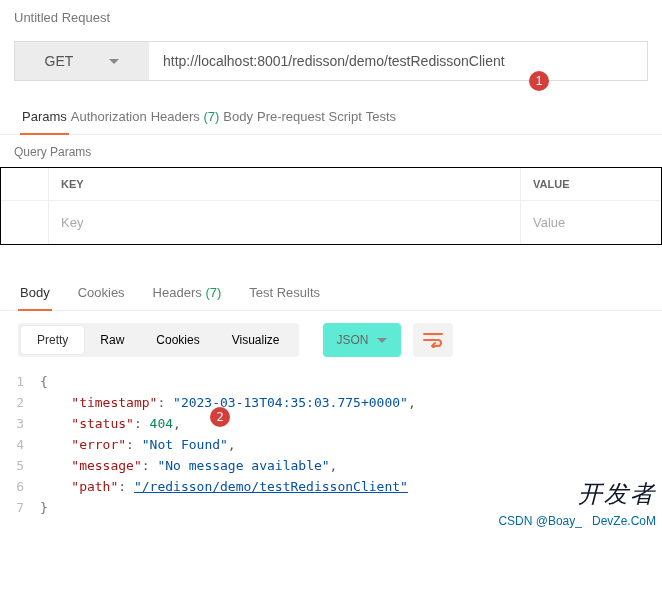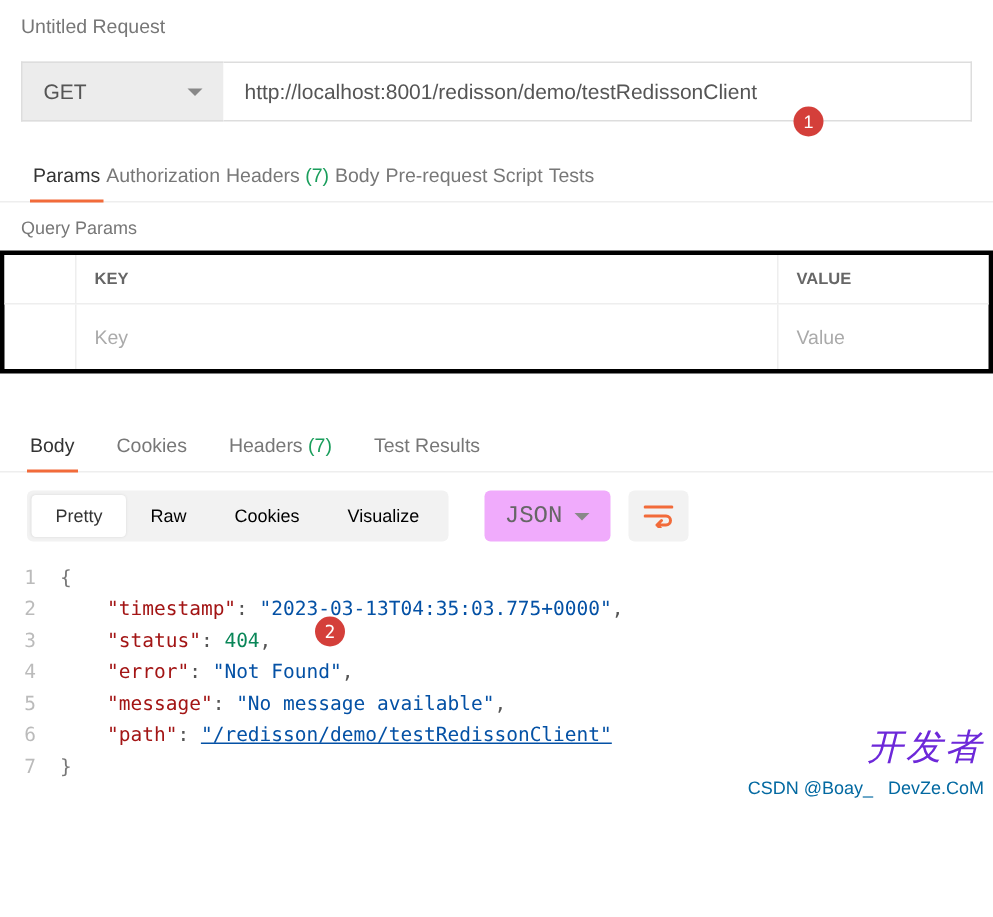--- a/index.html
+++ b/index.html
@@ -1,63 +1,63 @@
 <!DOCTYPE html>
 <html><head>
   <meta charset="utf-8">
   <style>
     * { box-sizing: border-box; margin: 0; padding: 0; }
     body { font-family: -apple-system, BlinkMacSystemFont, "Segoe UI", Arial, sans-serif; font-size: 13px; color: #666; background: #fff; width: 662px; }
     .title-bar { padding: 10px 14px 8px; color: #777; font-size: 13px; }
     .request-row { display: flex; margin: 8px 14px 18px; }
-    .method-dd { background: #ececec; border: 1px solid #ddd; border-right: none; width: 135px; display: flex; align-items: center; justify-content: space-between; padding: 0 14px; height: 40px; color: #555; font-size: 14px; cursor: pointer; gap: 36px; }
+    .method-dd { background: #ececec; border: 1px solid #ddd; border-right: none; width: 135px; display: flex; align-items: center; justify-content: center; padding: 0 14px; height: 40px; color: #555; font-size: 14px; cursor: pointer; gap: 36px; }
     .caret-down { width: 0; height: 0; border-left: 5px solid transparent; border-right: 5px solid transparent; border-top: 5px solid #888; }
     .url-wrap { flex: 1; position: relative; display: flex; }
     .input-el { flex:1; border: 1px solid #ddd; border-left: none; height: 40px; padding: 0 14px; font-size: 14px; color: #555; outline: none; width: 100%; }
     .badge { position: absolute; width: 20px; height: 20px; background: #d43f3a; color: #fff; border-radius: 50%; font-size: 12px; display: flex; align-items: center; justify-content: center; font-weight: 500; }
     .badge-1 { left: 380px; top: 30px; }
     .tabs-req { display: flex; padding: 0 20px; border-bottom: 1px solid #eee; position: relative; }
     .tab { padding: 10px 2px; color: #777; font-size: 13px; cursor: pointer; position: relative; }
     .tab.active { color: #333; }
     .tab.active::after { content: ""; position: absolute; bottom: -1px; left: 0; right: 0; height: 2px; background: #f26b3a; }
     .tab .count { color: #1a9e5c; }
     .query-hdr { padding: 10px 14px 8px; color: #777; font-size: 12px; }
-    .table-wrap { border: 3px solid #000000; margin: 0 0 30px 0; }
+    .table-wrap { border: 1px solid #000000; margin: 0 0 30px 0; }
     .table-head { display: flex; background: #fff; border-bottom: 1px solid #eee; }
     .th-check { width: 48px; border-right: 1px solid #eee; }
     .th-key { flex: 1; padding: 10px 12px; color: #666; font-weight: 600; font-size: 11px; border-right: 1px solid #eee; }
     .th-val { width: 140px; padding: 10px 12px; color: #666; font-weight: 600; font-size: 11px; }
     .table-row { display: flex; }
     .td-check { width: 48px; border-right: 1px solid #eee; padding: 14px 0; }
     .td-key { flex: 1; padding: 14px 12px; color: #aaa; border-right: 1px solid #eee; }
     .td-val { width: 140px; padding: 14px 12px; color: #aaa; }
     .tabs-resp { display: flex; gap: 24px; padding: 0 18px; border-bottom: 1px solid #eee; }
     .tab-r { padding: 10px 2px; color: #777; font-size: 13px; cursor: pointer; position: relative; }
     .tab-r.active { color: #333; }
     .tab-r.active::after { content: ""; position: absolute; bottom: -1px; left: 0; right: 0; height: 2px; background: #f26b3a; }
     .tab-r .count { color: #1a9e5c; }
     .view-bar { display: flex; gap: 8px; padding: 12px 18px 10px; }
     .view-tabs { display: flex; background: #f2f2f2; border-radius: 4px; padding: 3px; }
     .vtab { padding: 7px 16px; color: #000000; font-size: 12px; cursor: pointer; border-radius: 3px; }
     .vtab.active { background: #fff; color: #333; box-shadow: 0 0 2px rgba(0,0,0,0.1); }
-    .fmt-dd { display: flex; align-items: center; gap: 8px; background: #f0abfc; padding: 8px 14px; border-radius: 4px; color: #666; font-size: 16px; cursor: pointer; margin-left: 16px; font-family: Liberation Mono, monospace; }
+    .fmt-dd { display: flex; align-items: center; gap: 8px; background: #5eead4; padding: 8px 14px; border-radius: 4px; color: #666; font-size: 12px; cursor: pointer; margin-left: 16px; }
     .wrap-btn { background: #f2f2f2; padding: 6px 10px; border-radius: 4px; cursor: pointer; display: flex; align-items: center; justify-content: center; margin-left: 4px; }
     .wrap-icon { color: #f26b3a; font-size: 18px; line-height: 14px; }
     .code-block { font-family: Consolas, Monaco, monospace; font-size: 13px; padding: 4px 0 10px; position: relative; }
     .code-line { display: flex; line-height: 21px; }
     .ln { width: 40px; text-align: right; padding-right: 16px; color: #bbb; user-select: none; }
     .cd { white-space: pre; }
     .brace { color: #777; }
     .key { color: #a31515; }
     .str { color: #0451a5; }
     .num { color: #098658; }
     .link { text-decoration: underline; color: #0451a5; }
     .punc { color: #555; }
     .badge-2 { left: 210px; top: 40px; }
-    .wm1 { position: absolute; right: 6px; bottom: 18px; color: #6d28d9; font-size: 24px; font-family: "SimHei", sans-serif; font-style: italic; font-weight: 500; letter-spacing: 2px; pointer-events: none; }
+    .wm1 { position: absolute; right: 6px; bottom: 18px; color: #0f172a; font-size: 24px; font-family: "SimHei", sans-serif; font-style: italic; font-weight: 500; letter-spacing: 2px; pointer-events: none; }
     .wm2 { position: absolute; right: 6px; bottom: 0; color: #0369a1; font-size: 12px; font-family: sans-serif; pointer-events: none; }
   </style>
 </head>
 <body>
 
 <div class="title-bar">Untitled Request</div>
 
 <div class="request-row">
   <div class="method-dd">
     <span>GET</span>

